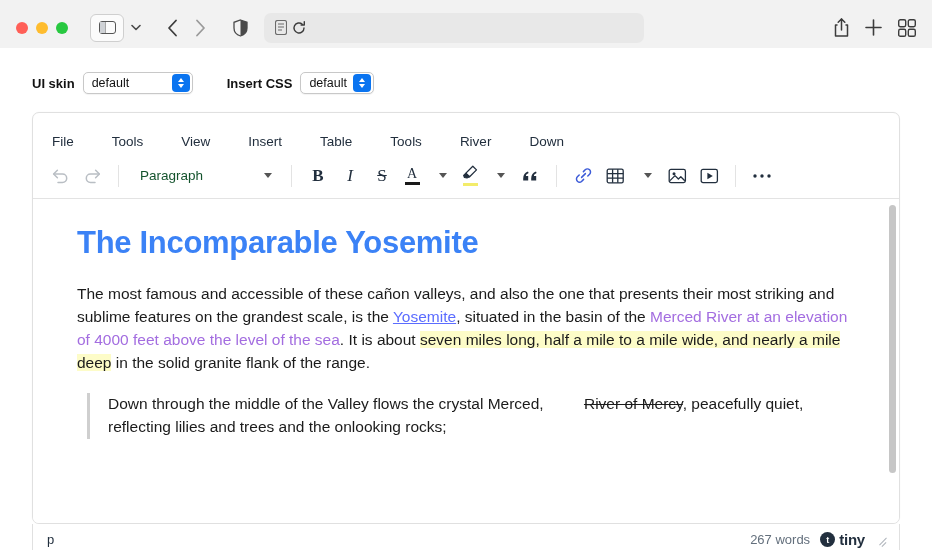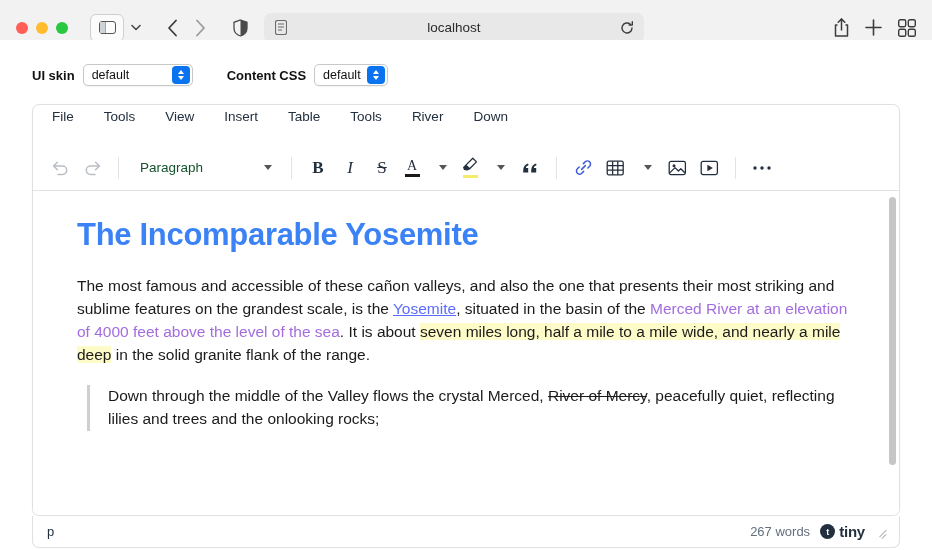--- a/index.html
+++ b/index.html
@@ -84,21 +84,21 @@
   .chrome-right {
     margin-left: auto;
     display: flex;
     align-items: center;
     gap: 16px;
   }
 
   
   .page {
     position: absolute;
-    top: 40px; left: 0;
+    top: 48px; left: 0;
     width: 932px; height: 494px;
     background: #ffffff;
   }
 
   .options-row {
     display: flex;
     align-items: center;
     padding: 24px 0 0 32px;
     font-size: 13px;
     color: #111;
@@ -146,24 +146,24 @@
     border-radius: 7px;
     background: #fff;
     overflow: hidden;
     display: flex;
     flex-direction: column;
     box-shadow: 0 0 0 0.5px rgba(0,0,0,0.02);
   }
 
   .menubar {
     display: flex;
-    align-items: flex-start;
+    align-items: flex-end;
     height: 40px;
     padding: 0 10px;
-    gap: 12px;
+    gap: 20px;
     flex: 0 0 auto;
   }
   .menu-item {
     font-size: 13.5px;
     color: #222f3e;
     padding: 4px 9px;
     border-radius: 4px;
     cursor: default;
   }
 
@@ -251,21 +251,21 @@
   }
   .link { color: #5b6cff; text-decoration: underline; }
   .purple { color: #a36de0; }
   .hl { background: #fdfcc8; }
   blockquote.para {
     margin: 0 0 18px 0;
     padding-left: 18px;
     border-left: 3px solid #cfcfcf;
     margin-left: 10px;
   }
-  .strike { text-decoration: line-through; }
+  .strike { text-decoration: line-through; margin-left: 36px; }
 
   .scrollbar-track {
     position: absolute;
     right: 3px; top: 6px;
     width: 7px;
     bottom: 6px;
   }
   .scrollbar-thumb {
     position: absolute;
     top: 0; left: 0;
@@ -360,21 +360,20 @@
 
     <div class="url-bar">
       <span class="url-left-icon">
         <svg width="12" height="15" viewBox="0 0 12 15">
             <rect x="0.5" y="0.5" width="11" height="14" rx="2" fill="none" stroke="#6b6b6b" stroke-width="1.1"></rect>
             <line x1="3" y1="4" x2="9" y2="4" stroke="#6b6b6b" stroke-width="1"></line>
             <line x1="3" y1="7" x2="9" y2="7" stroke="#6b6b6b" stroke-width="1"></line>
             <line x1="3" y1="10" x2="7" y2="10" stroke="#6b6b6b" stroke-width="1"></line>
           </svg>
       </span>
-      <span class="url-text">localhost</span>
       <span class="url-reload">
         <svg width="14" height="14" viewBox="0 0 14 14">
             <path d="M12 7 A5 5 0 1 1 10.3 3.2" fill="none" stroke="#3c3c3c" stroke-width="1.4" stroke-linecap="round"></path>
             <path d="M12.3 0.8 L12.3 4 L9.1 4" fill="none" stroke="#3c3c3c" stroke-width="1.4" stroke-linecap="round" stroke-linejoin="round"></path>
           </svg>
       </span>
     </div>
 
     <div class="chrome-right">
       <div class="chrome-btn">
@@ -406,21 +405,21 @@
     <div class="options-row">
       <span class="opt-label">UI skin</span>
       <span class="select-wrap wide">
         <span>default</span>
         <span class="stepper">
           <span class="arrow up"></span>
             <span class="arrow down"></span>
         </span>
       </span>
       <span class="opt-gap"></span>
-      <span class="opt-label">Content CSS</span>
+      <span class="opt-label">Insert CSS</span>
       <span class="select-wrap">
         <span>default</span>
         <span class="stepper">
           <span class="arrow up"></span>
             <span class="arrow down"></span>
         </span>
       </span>
     </div>
 
     <div class="editor">

